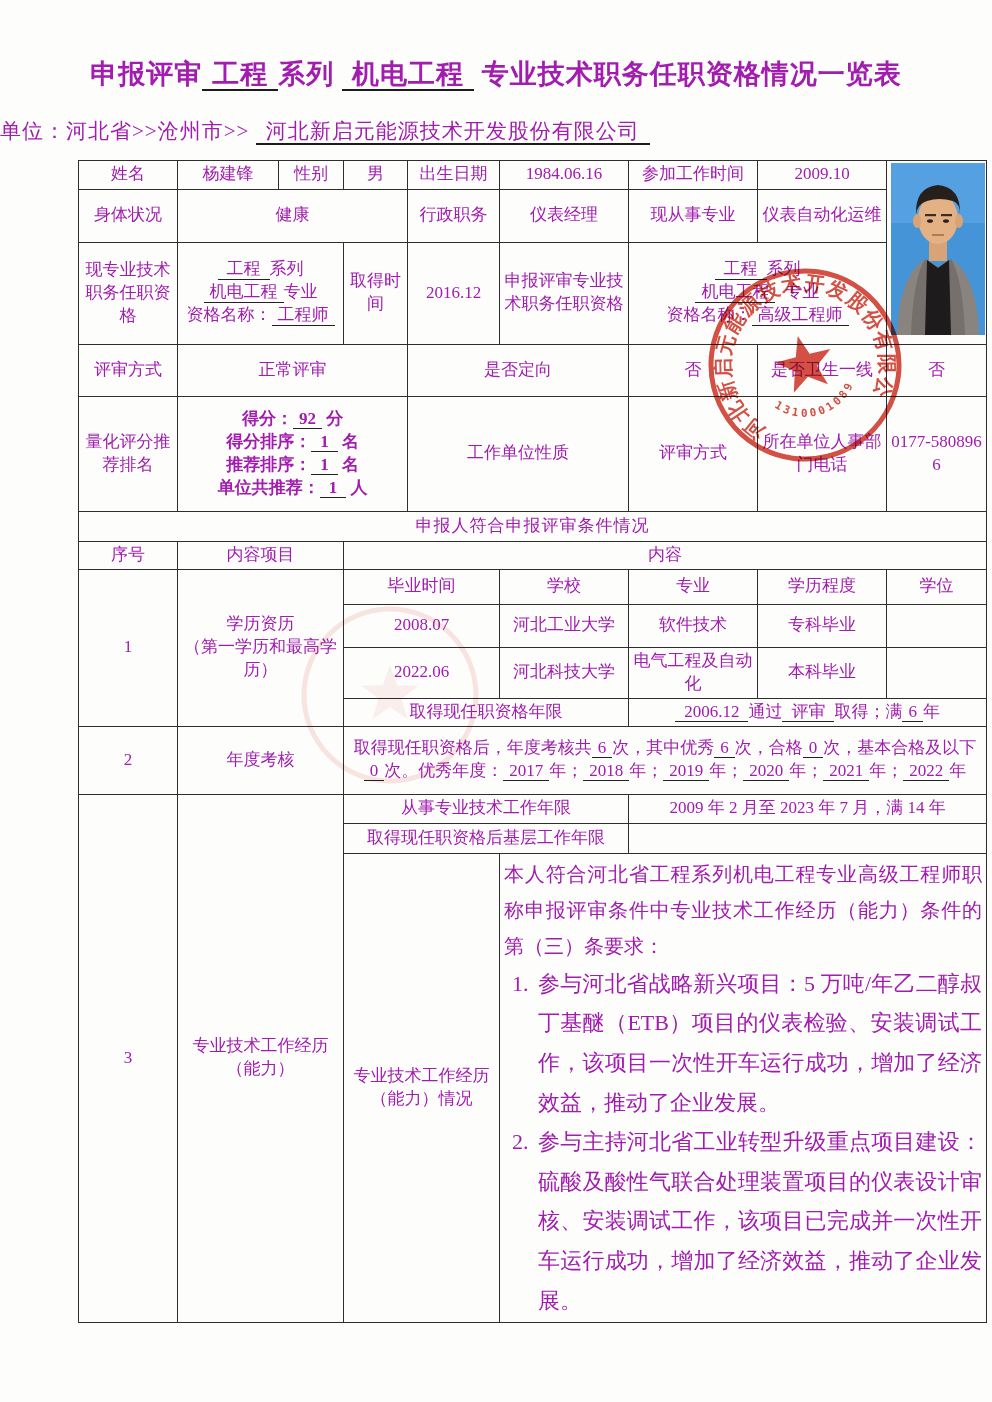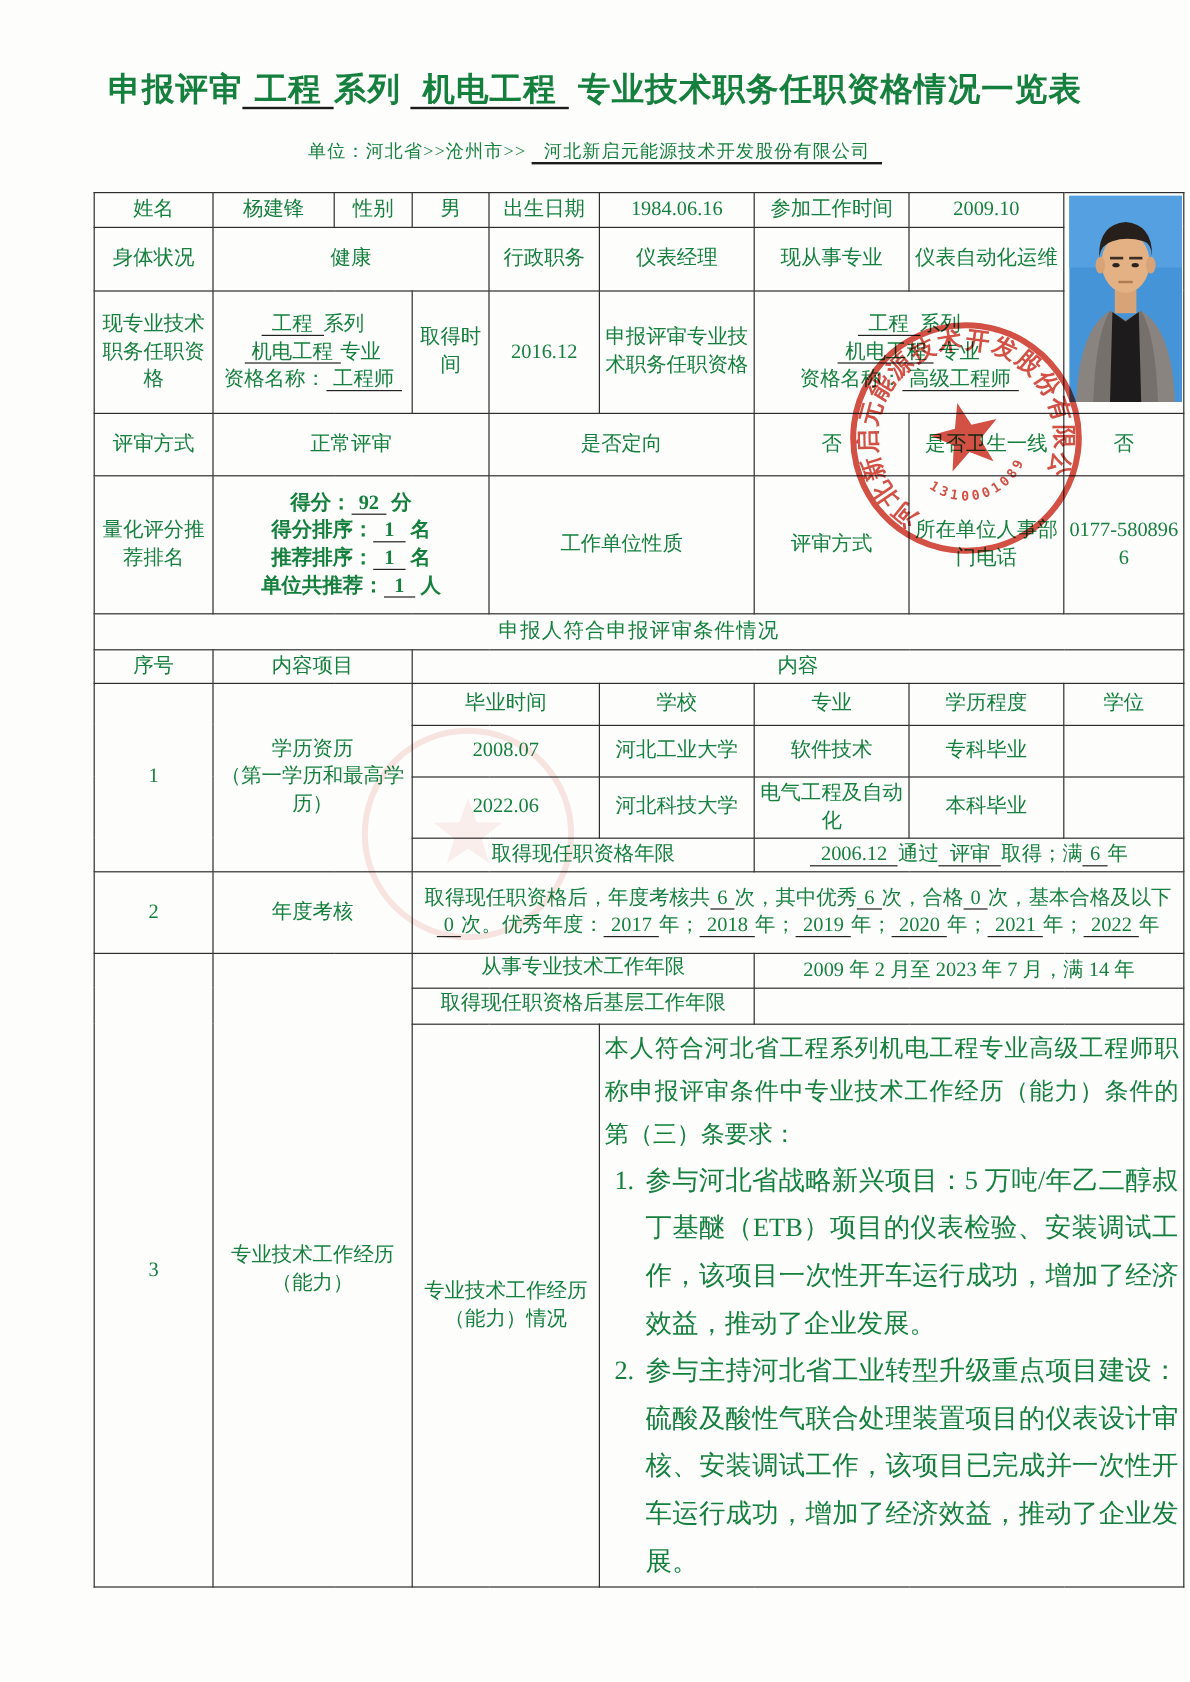--- a/index.html
+++ b/index.html
@@ -1,43 +1,43 @@
 <!DOCTYPE html>
 <html><head>
 <meta charset="utf-8">
 <style>
   html,body { margin:0; padding:0; background:#ffffff; }
   .page {
     position:relative; width:992px; height:1402px; background:#fdfdfc;
-    font-family:"Liberation Serif","DejaVu Serif",serif; color:#15803d;
+    font-family:"Liberation Serif","DejaVu Serif",serif; color:#a21caf;
     overflow:hidden;
   }
   .page-title {
     position:absolute; top:56px; left:0; width:100%; text-align:center;
     font-size:27px; font-weight:bold; letter-spacing:1px; white-space:nowrap;
   }
   .unit-line {
-    position:absolute; top:117px; left:0; width:100%; text-align:center;
-    font-size:15px; letter-spacing:1px; white-space:nowrap;
+    position:absolute; top:117px; left:0; width:100%; text-align:left;
+    font-size:21px; letter-spacing:1px; white-space:nowrap;
   }
   .tu { border-bottom:2px solid #1c1c1c; padding:0 10px; }
   table.form {
     position:absolute; left:42px; top:160px; width:908px;
     border-collapse:collapse; table-layout:fixed;margin-left:36px;
   }
   table.form td {
     border:1.6px solid #2e2e2e; text-align:center; vertical-align:middle;
     font-size:17px; line-height:1.35; padding:2px 4px; overflow:hidden;
     word-break:break-all;
   }
   td.lbl { }
-  td.left { text-align:left; padding-left:10px;font-family:Liberation Mono, monospace; }
+  td.left { text-align:left; padding-left:10px; }
   .u  { border-bottom:1.4px solid #222; padding:0 9px; }
   .u2 { border-bottom:1.4px solid #222; padding:0 6px; }
-  .qual-cell { text-align:center; line-height:1.9; }
+  .qual-cell { text-align:center; line-height:1.9;font-family:Liberation Mono, monospace; }
   .score-cell { text-align:left; padding-left:12px; line-height:1.75; font-size:17px;font-weight:bold; }
   .phone-cell { font-size:16px; }
   .assess-cell { text-align:left; padding:4px 10px; line-height:1.75; text-align:justify; }
   .detail-cell { text-align:left; vertical-align:middle; padding:10px 14px; }
   .detail-cell .intro { text-align:justify; line-height:1.8; font-size:20px; margin:0; }
   .detail-cell ol { margin:0; padding-left:30px; }
   .detail-cell li { text-align:justify; line-height:1.8; font-size:22px; padding-left:4px; }
   .photo-cell { padding:2px; }
   .sec-title { font-size:17px; letter-spacing:1px; }
   

